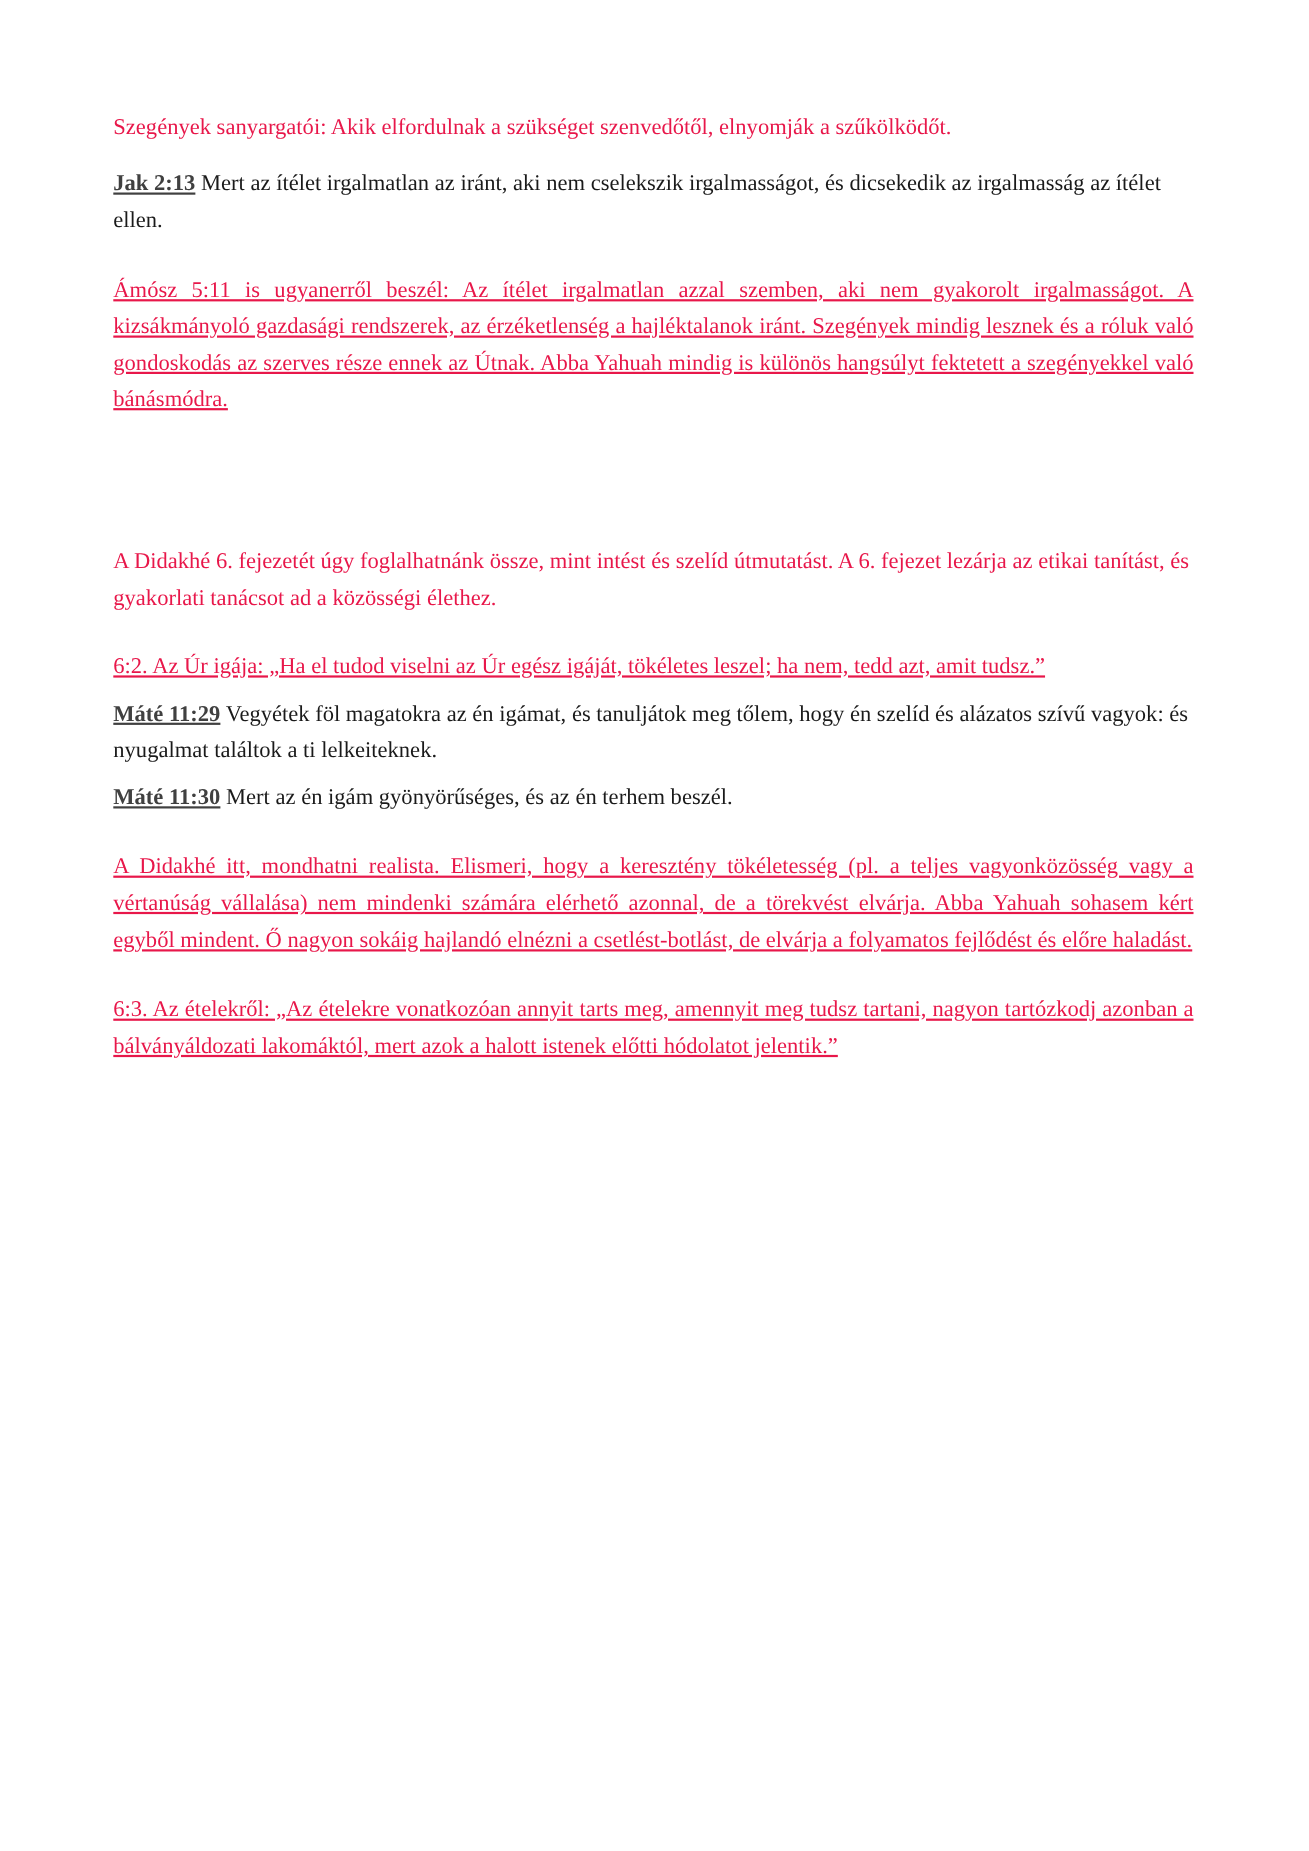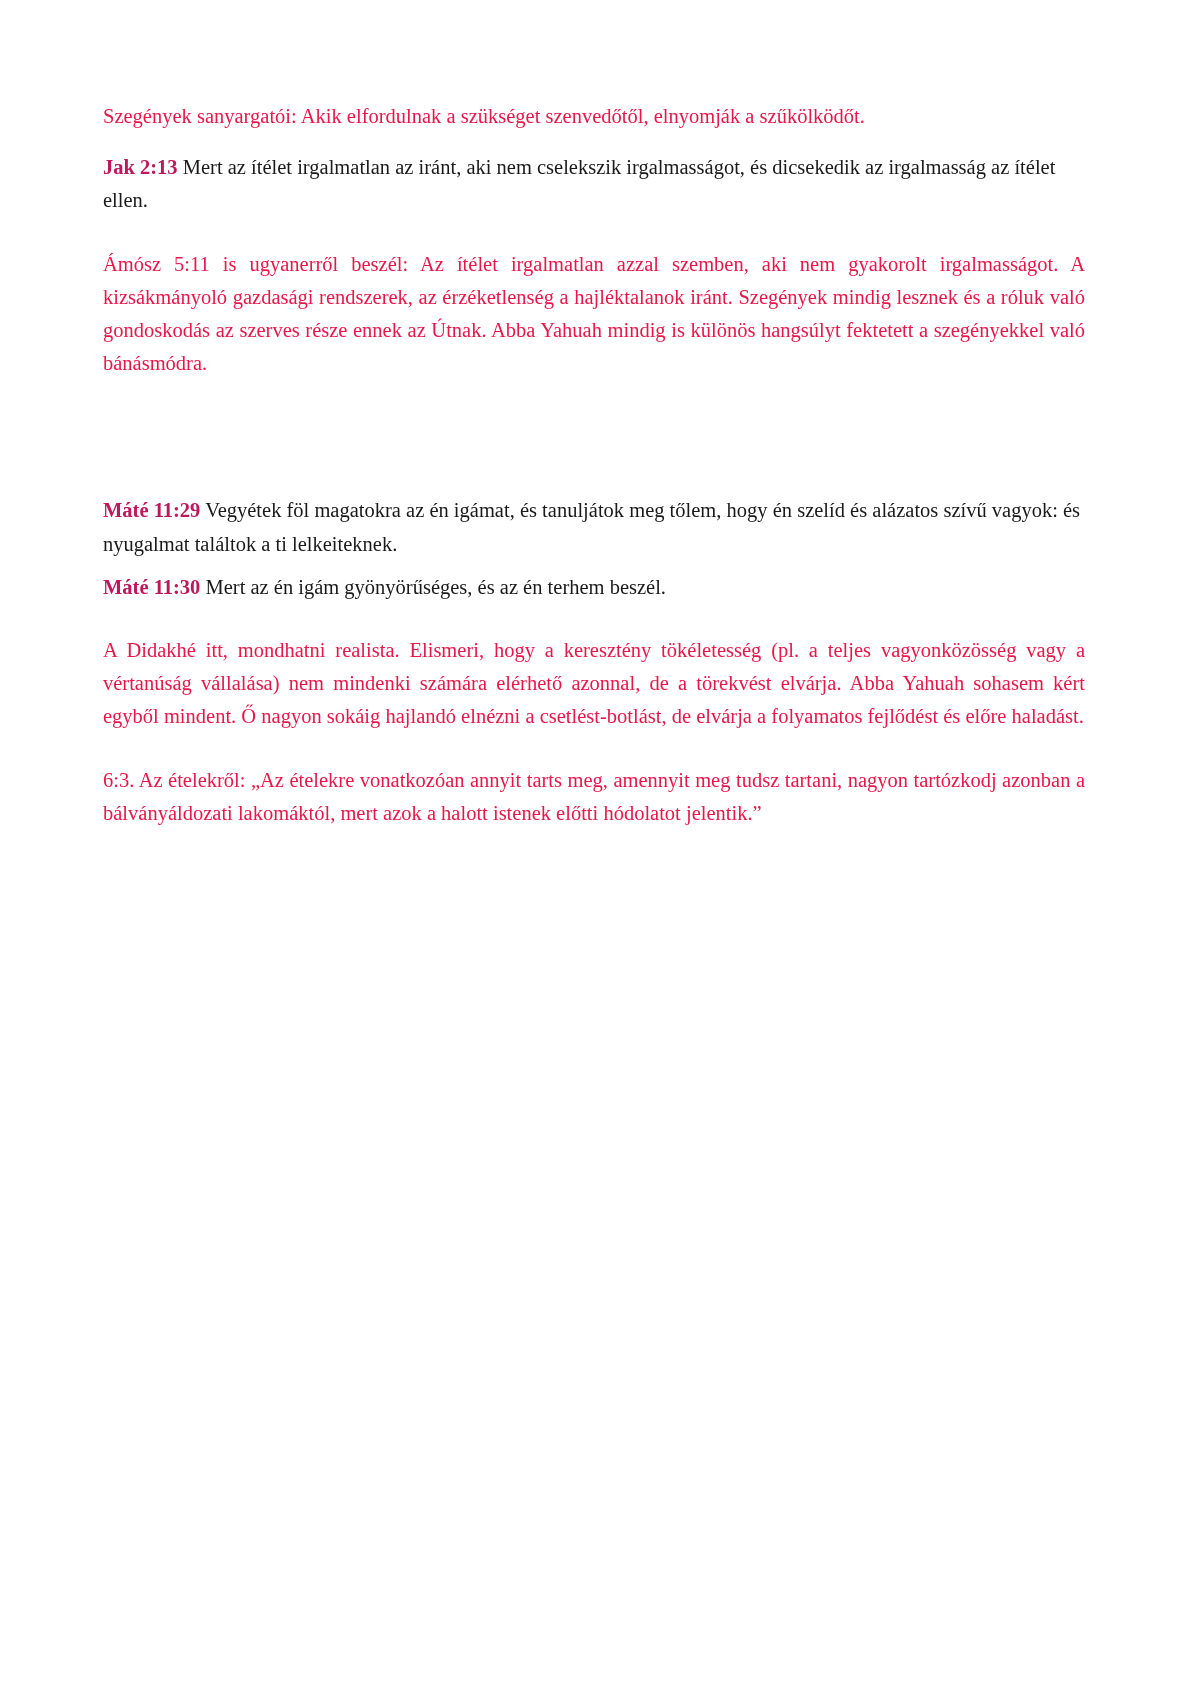--- a/index.html
+++ b/index.html
@@ -26,24 +26,26 @@
     line-height: 1.62;
   }
   .red {
     color: #e8174a;
   }
   .dark {
     color: #1a1a1a;
   }
   .just {
     text-align: justify;
+    text-decoration: underline;
   }
   .ref {
-    color: #be185d;
+    color: #404040;
     font-weight: bold;
+    text-decoration: underline;
   }
   .tight {
     margin-bottom: 10px;
   }
   .gap-lg {
     margin-bottom: 58px;
   }
   .gap-md {
     margin-bottom: 30px;
   }
@@ -67,23 +69,29 @@
     <span class="ref">Jak 2:13</span>
     <span>Mert az ítélet irgalmatlan az iránt, aki nem cselekszik irgalmasságot, és dicsekedik az irgalmasság az ítélet ellen.</span>
   </p>
 
   <p class="red just gap-lg">
     <span>Ámósz 5:11 is ugyanerről beszél: Az ítélet irgalmatlan azzal szemben, aki nem gyakorolt irgalmasságot. A kizsákmányoló gazdasági rendszerek, az érzéketlenség a hajléktalanok iránt. Szegények mindig lesznek és a róluk való gondoskodás az szerves része ennek az Útnak. Abba Yahuah mindig is különös hangsúlyt fektetett a szegényekkel való bánásmódra.</span>
   </p>
 
   <div class="spacer-big"></div>
 
+  <p class="red gap-md">
+    <span>A Didakhé 6. fejezetét úgy foglalhatnánk össze, mint intést és szelíd útmutatást. A 6. fejezet lezárja az etikai tanítást, és gyakorlati tanácsot ad a közösségi élethez.</span>
+  </p>
 
 
 
+  <p class="red just line-compact tight">
+    <span>6:2. Az Úr igája: „Ha el tudod viselni az Úr egész igáját, tökéletes leszel; ha nem, tedd azt, amit tudsz.”</span>
+  </p>
 
   <p class="dark tight">
     <span class="ref">Máté 11:29</span>
     <span>Vegyétek föl magatokra az én igámat, és tanuljátok meg tőlem, hogy én szelíd és alázatos szívű vagyok: és nyugalmat találtok a ti lelkeiteknek.</span>
   </p>
 
   <p class="dark gap-md">
     <span class="ref">Máté 11:30</span>
     <span>Mert az én igám gyönyörűséges, és az én terhem beszél.</span>
   </p>

